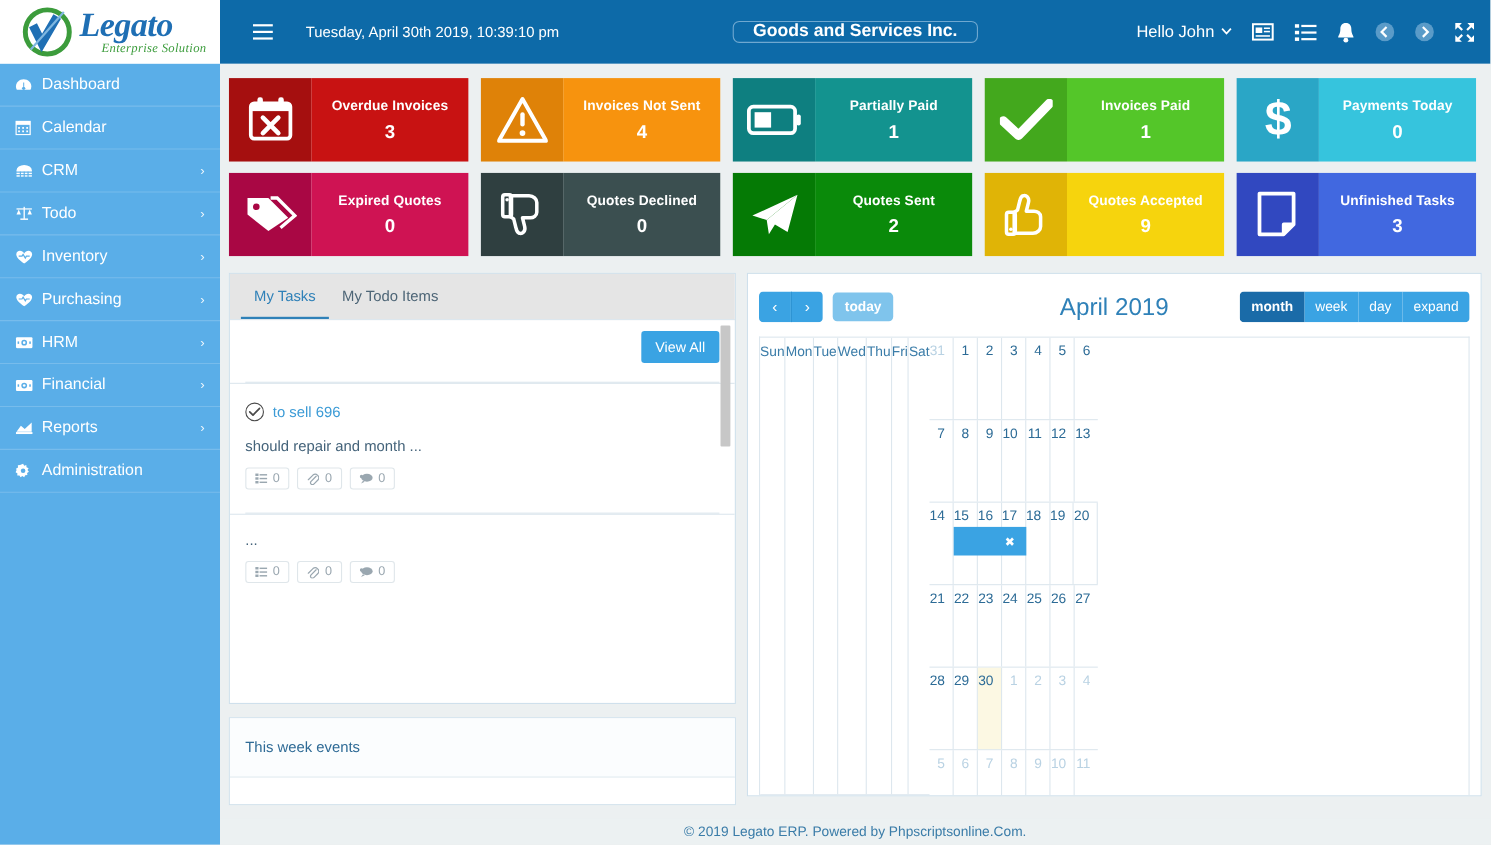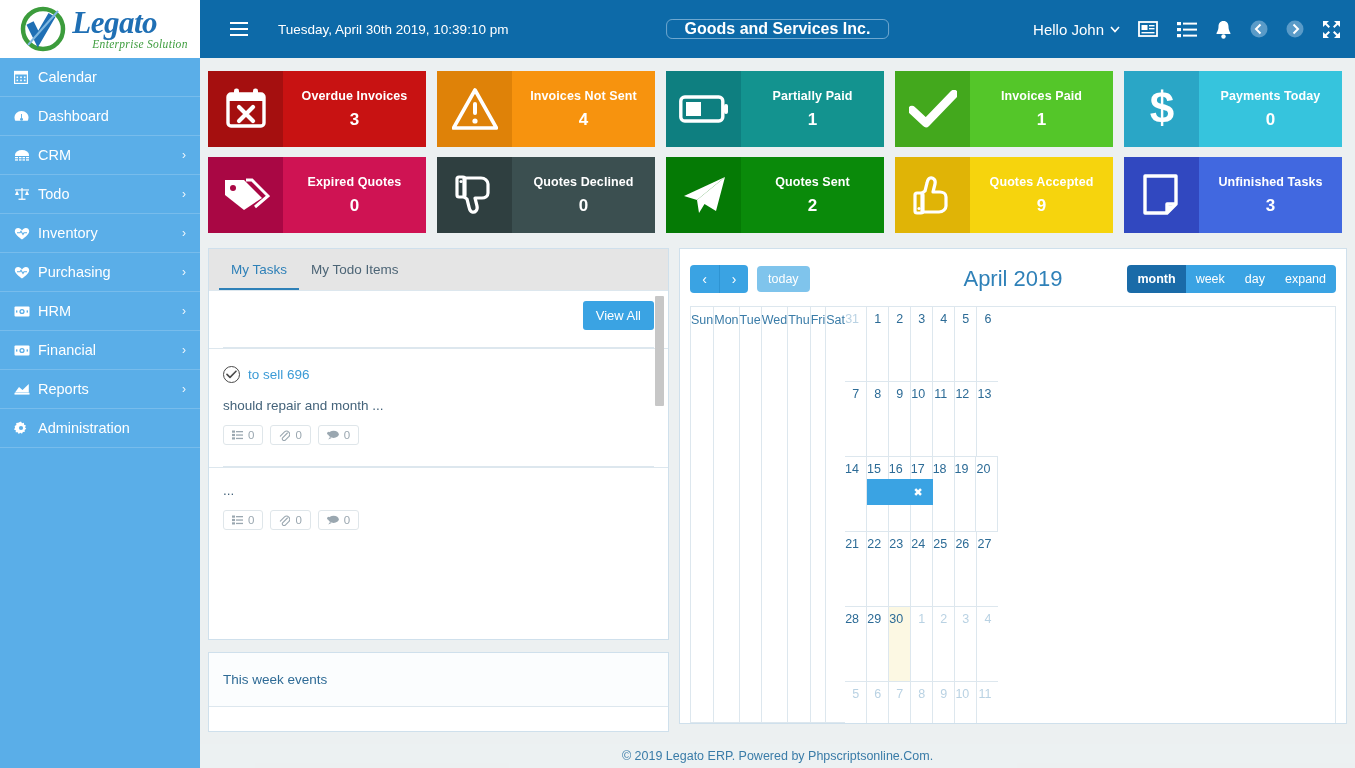--- a/index.html
+++ b/index.html
@@ -89,21 +89,21 @@
   .week-panel { margin-top:12px; }
   .week-head { padding:19px 14px; font-size:13.5px; color:#2f6b96; background:#fbfdfe; border-bottom:1px solid #dde7ee; }
   .week-body { height:24px; background:#fff; }
 
   
   .cal-panel { height:476px; padding:12px 10px 0 10px; display:flex; flex-direction:column; }
   .cal-toolbar { display:flex; align-items:center; height:36px; margin-bottom:9px; position:relative;}
   .nav-btns { display:flex; border-radius:4px; overflow:hidden; }
   .nav-btn { background:#3aa3e3; color:#fff; border:none; width:29px; height:28px; font-size:14px; cursor:pointer; display:flex; align-items:center; justify-content:center; font-family:inherit;}
   .nav-btn + .nav-btn { border-left:1px solid #2e94d3; }
-  .btn-today { background:#7fc4ec; color:#fff; border:none; border-radius:4px; padding:6px 11px; margin-left:9px; font-size:12.5px; cursor:pointer; font-family:inherit;}
+  .btn-today { background:#7fc4ec; color:#fff; border:none; border-radius:4px; padding:6px 11px; margin-left:9px; font-size:12.5px; cursor:pointer; font-family:inherit;font-weight:bold;}
   .cal-title { position:absolute; left:50%; transform:translateX(-50%); font-size:22px; color:#2f81b8; }
   .view-btns { margin-left:auto; display:flex; border-radius:4px; overflow:hidden; }
   .view-btn { background:#3aa3e3; color:#fff; border:none; padding:7px 10px; font-size:12.5px; cursor:pointer; font-family:inherit;}
   .view-btn.active { background:#1a6ba8; font-weight:bold; }
 
   .cal-grid { flex:1; border:1px solid #dde7ee; border-bottom:none; display:flex; flex-direction:row; overflow:hidden;}
   .cal-dow { display:flex; border-bottom:1px solid #dde7ee; }
   .cal-dow div { flex:1; text-align:center; font-size:12.5px; color:#3a7ca8; padding:6px 0; border-right:1px solid #dde7ee; }
   .cal-dow div:last-child { border-right:none; }
   .cal-week { display:flex; border-bottom:1px solid #dde7ee; height:75px; position:relative; }
@@ -140,42 +140,42 @@
         </span>
         <span class="logo-text">
           <span class="logo-name">Legato</span>
           <span class="logo-sub">Enterprise Solution</span>
         </span>
       </div>
     </div>
     <nav class="nav" id="nav">
         <div class="nav-item">
           <span class="nav-ico">
+            <svg width="15" height="13" viewBox="0 0 15 13">
+              <path d="M7.5 1C3.4 1 .5 4 .5 7.6c0 1.2.3 2.2.8 3.1h12.4c.5-.9.8-1.9.8-3.1C14.5 4 11.6 1 7.5 1z" fill="#fff"></path>
+              <circle cx="7.5" cy="9.3" r="1.5" fill="#5aaee8"></circle>
+              <rect x="7.1" y="4" width="0.9" height="4" fill="#5aaee8"></rect>
+            </svg>
+          </span>
+          <span class="nav-label">Dashboard</span>
+        </div>
+        <div class="nav-item">
+          <span class="nav-ico">
             <svg width="14" height="14" viewBox="0 0 14 14">
               <rect x="0.5" y="1.5" width="13" height="12" fill="none" stroke="#fff" stroke-width="1.3"></rect>
               <rect x="0.5" y="1.5" width="13" height="3" fill="#fff"></rect>
               <rect x="2.5" y="6.5" width="1.6" height="1.6" fill="#fff"></rect>
               <rect x="6.2" y="6.5" width="1.6" height="1.6" fill="#fff"></rect>
               <rect x="9.9" y="6.5" width="1.6" height="1.6" fill="#fff"></rect>
               <rect x="2.5" y="9.6" width="1.6" height="1.6" fill="#fff"></rect>
               <rect x="6.2" y="9.6" width="1.6" height="1.6" fill="#fff"></rect>
               <rect x="9.9" y="9.6" width="1.6" height="1.6" fill="#fff"></rect>
             </svg>
           </span>
           <span class="nav-label">Calendar</span>
-        </div>
-        <div class="nav-item">
-          <span class="nav-ico">
-            <svg width="15" height="13" viewBox="0 0 15 13">
-              <path d="M7.5 1C3.4 1 .5 4 .5 7.6c0 1.2.3 2.2.8 3.1h12.4c.5-.9.8-1.9.8-3.1C14.5 4 11.6 1 7.5 1z" fill="#fff"></path>
-              <circle cx="7.5" cy="9.3" r="1.5" fill="#5aaee8"></circle>
-              <rect x="7.1" y="4" width="0.9" height="4" fill="#5aaee8"></rect>
-            </svg>
-          </span>
-          <span class="nav-label">Dashboard</span>
         </div>
         <div class="nav-item">
           <span class="nav-ico">
             <svg width="16" height="13" viewBox="0 0 16 13">
               <path d="M1 6 A7 5 0 0 1 15 6 L15 7 L1 7 Z" fill="#fff"></path>
               <rect x="1" y="8" width="14" height="1.3" fill="#fff"></rect>
               <rect x="1" y="10.3" width="14" height="1.3" fill="#fff"></rect>
               <rect x="4" y="7" width="1" height="5" fill="#5aaee8"></rect>
               <rect x="7.5" y="7" width="1" height="5" fill="#5aaee8"></rect>
               <rect x="11" y="7" width="1" height="5" fill="#5aaee8"></rect>

